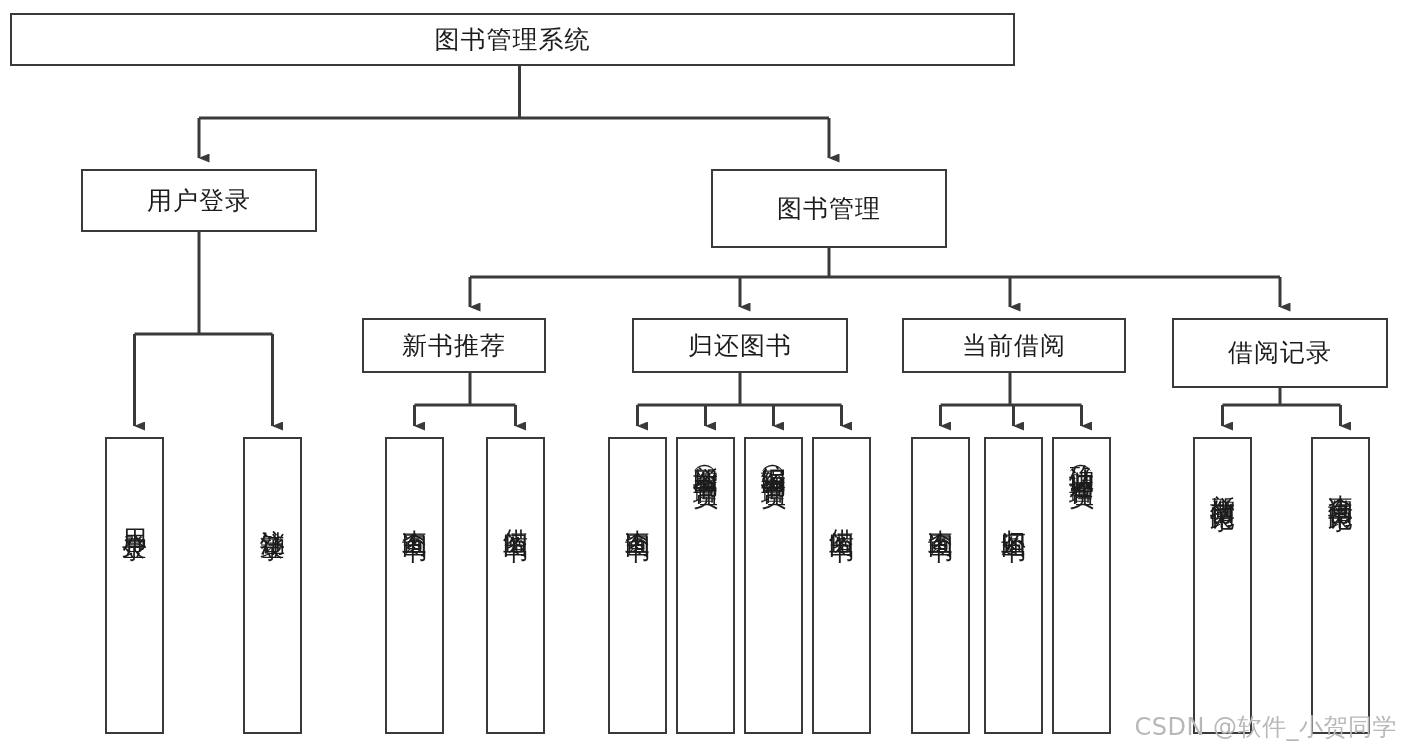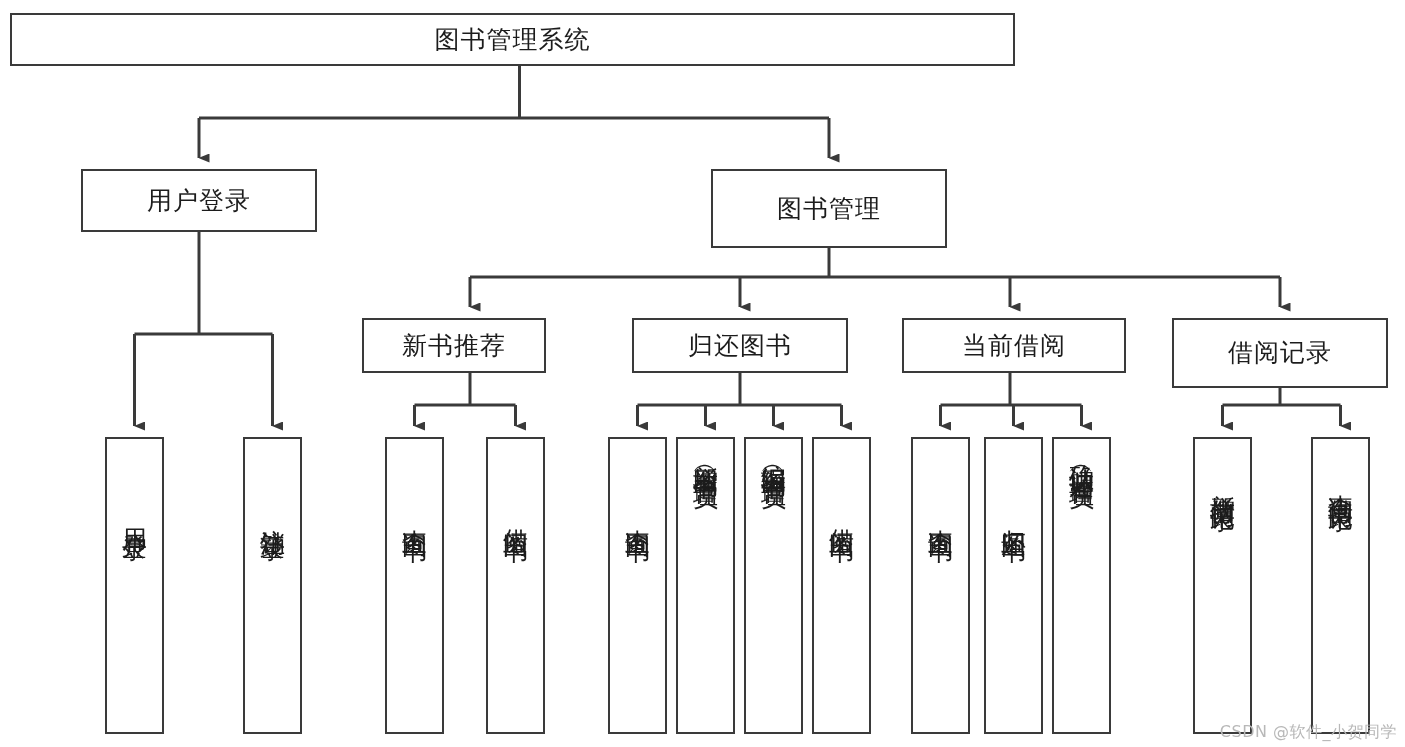--- a/index.html
+++ b/index.html
@@ -53,21 +53,21 @@
     font-size: 25px;
     letter-spacing: 3px;
     line-height: 1;
     white-space: nowrap;
     display: block;
   }
   #watermark {
     position: absolute;
     right: 8px;
     bottom: 4px;
-    font-size: 16px;
+    font-size: 24px;
     color: #b8b8b8;
     letter-spacing: 0.5px;
     white-space: nowrap;
     pointer-events: none;
   }
 </style>
 </head>
 <body>
 
 <div id="diagram-root">

